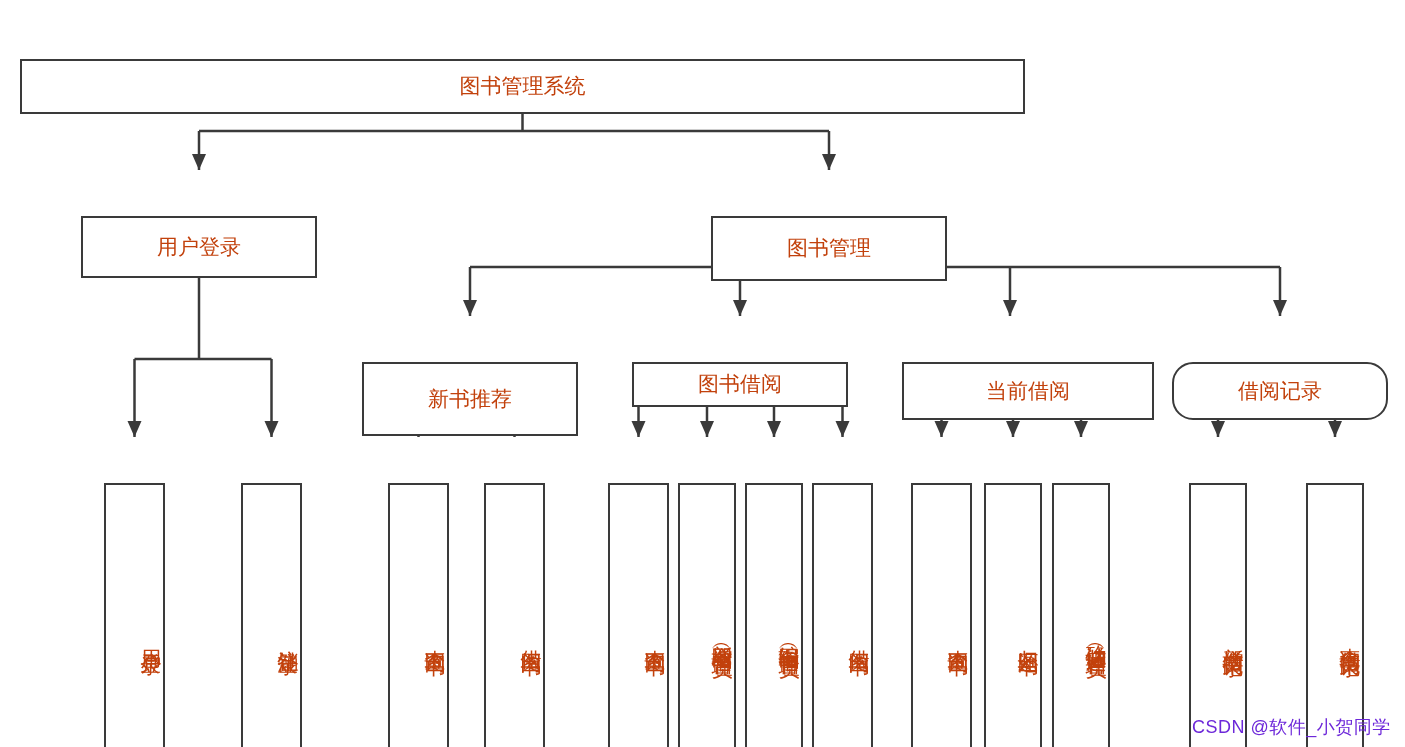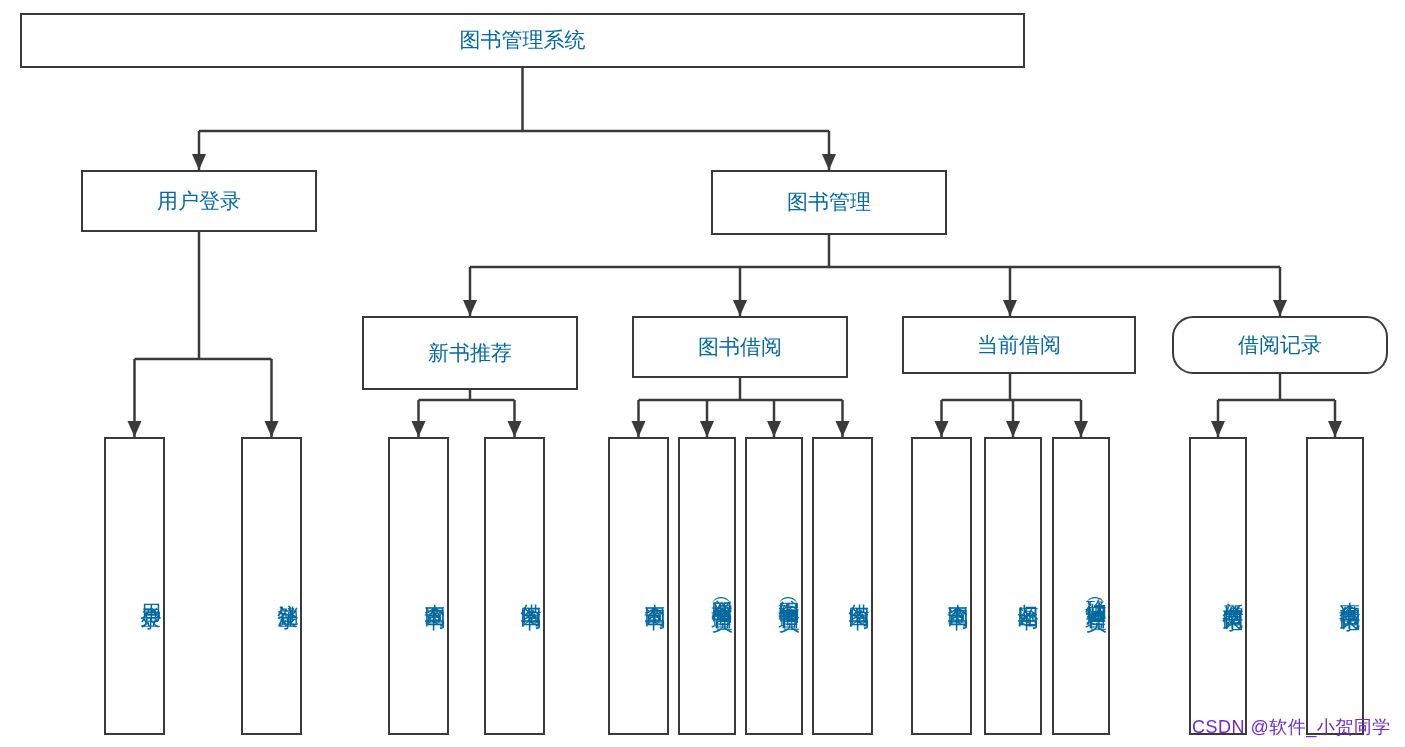--- a/index.html
+++ b/index.html
@@ -20,27 +20,28 @@
     left: 0;
     top: 0;
     width: 1405px;
     height: 747px;
   }
   .node {
     position: absolute;
     box-sizing: border-box;
     border: 2.5px solid #3a3a3a;
     background: #ffffff;
-    color: #0369a1;
+    color: #c2410c;
     display: flex;
     align-items: center;
     justify-content: center;
     text-align: center;
     line-height: 1.15;
     z-index: 2;
+    margin-top: 46px;
   }
   .node.h {
     font-size: 21px;
   }
   .node.v {
     
     writing-mode: vertical-rl;
     text-orientation: upright;
     font-size: 21px;
     letter-spacing: 2px;
@@ -126,24 +127,24 @@
       </div>
       <div class="node h" style="left: 81px; top: 170px; width: 236px; height: 62px;">
         <span class="lbl">用户登录</span>
       </div>
       <div class="node h" style="left: 711px; top: 170px; width: 236px; height: 65px;">
         <span class="lbl">图书管理</span>
       </div>
       <div class="node h" style="left: 362px; top: 316px; width: 216px; height: 74px;">
         <span class="lbl">新书推荐</span>
       </div>
-      <div class="node h" style="left: 632px; top: 316px; width: 216px; height: 62px;">
+      <div class="node h" style="left: 632px; top: 316px; width: 216px; height: 45px;">
         <span class="lbl">图书借阅</span>
       </div>
-      <div class="node h" style="left: 902px; top: 316px; width: 234px; height: 58px;">
+      <div class="node h" style="left: 902px; top: 316px; width: 252px; height: 58px;">
         <span class="lbl">当前借阅</span>
       </div>
       <div class="node h" style="left: 1172px; top: 316px; width: 216px; height: 58px; border-radius: 21px;">
         <span class="lbl">借阅记录</span>
       </div>
       <div class="node v" style="left: 104px; top: 437px; width: 61px; height: 298px;">
         <span class="lbl">用户登录</span>
       </div>
       <div class="node v" style="left: 241px; top: 437px; width: 61px; height: 298px;">
         <span class="lbl">注销登录</span>

